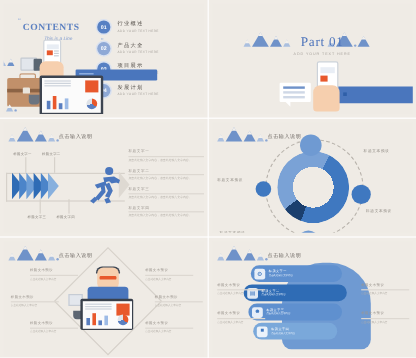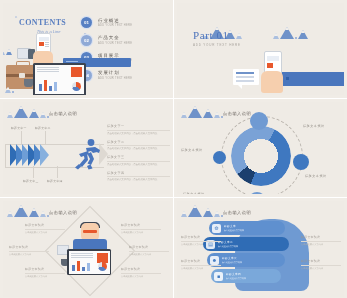--- a/index.html
+++ b/index.html
@@ -69,21 +69,21 @@
   .lscr{width:100%;height:100%;background:#fbfbfb;position:relative;overflow:hidden;}
   .lscr .bar{position:absolute;bottom:3px;width:3px;background:#5a7fc0;}
   .lscr .orange{position:absolute;right:2px;top:2px;width:11px;height:10px;background:#e8582c;}
   .lscr .topline{position:absolute;left:2px;top:2px;width:22px;height:1px;background:#cdd3db;box-shadow:0 2px 0 #cdd3db,0 4px 0 #cdd3db;}
   .lscr .pie{position:absolute;right:3px;bottom:3px;width:9px;height:9px;border-radius:50%;background:conic-gradient(#e8582c 0 35%,#5a7fc0 35% 70%,#dfe3e9 70% 100%);}
   .cup{position:absolute;left:21px;top:76px;width:9px;height:8px;background:#6b7480;border-radius:0 0 3px 3px;}
   .smallmon{position:absolute;left:14px;top:45px;width:12px;height:9px;background:#e2e6ec;border:1px solid #c4cad2;border-radius:1px;}
   .smallmon2{position:absolute;left:25px;top:46px;width:7px;height:10px;background:#5a6673;border-radius:1px;}
 
   
-  .part-wrap{position:absolute;left:16px;right:0;top:26px;}
+  .part-wrap{position:absolute;left:16px;right:0;top:26px;text-align:center;}
   .part-t{font-family:"Liberation Serif", serif;font-size:11px;color:#4d74bb;letter-spacing:.6px;}
   .part-s{font-size:3px;color:#a9a49e;letter-spacing:.8px;margin-top:2px;}
   .s2-phone{position:absolute;left:87px;top:48px;width:16px;height:26px;background:#fff;border:1px solid #ccd2d9;border-radius:2px;}
   .s2-phone i{position:absolute;left:2px;top:4px;width:12px;height:5px;background:#e9eef5;display:block;}
   .s2-phone b{position:absolute;left:2px;top:11px;width:6px;height:5px;background:#e8582c;display:block;}
   .s2-hand{position:absolute;left:84px;top:68px;width:22px;height:22px;background:#f6cfae;border-radius:6px 6px 3px 3px;}
   .s2-bar{position:absolute;left:104px;top:69px;width:64px;height:14px;background:#4a76bd;border-radius:1px;}
   .s2-bar:after{content:"";position:absolute;left:5px;top:5px;width:3px;height:3px;background:#2f5fa8;}
   .s2-bubble{position:absolute;left:56px;top:66px;width:26px;height:16px;background:#fff;border-radius:1px;}
   .s2-bubble i{position:absolute;left:3px;top:3px;width:18px;height:1.5px;background:#6f92c9;box-shadow:0 4px 0 #cfd8e6,0 8px 0 #cfd8e6;display:block;}

